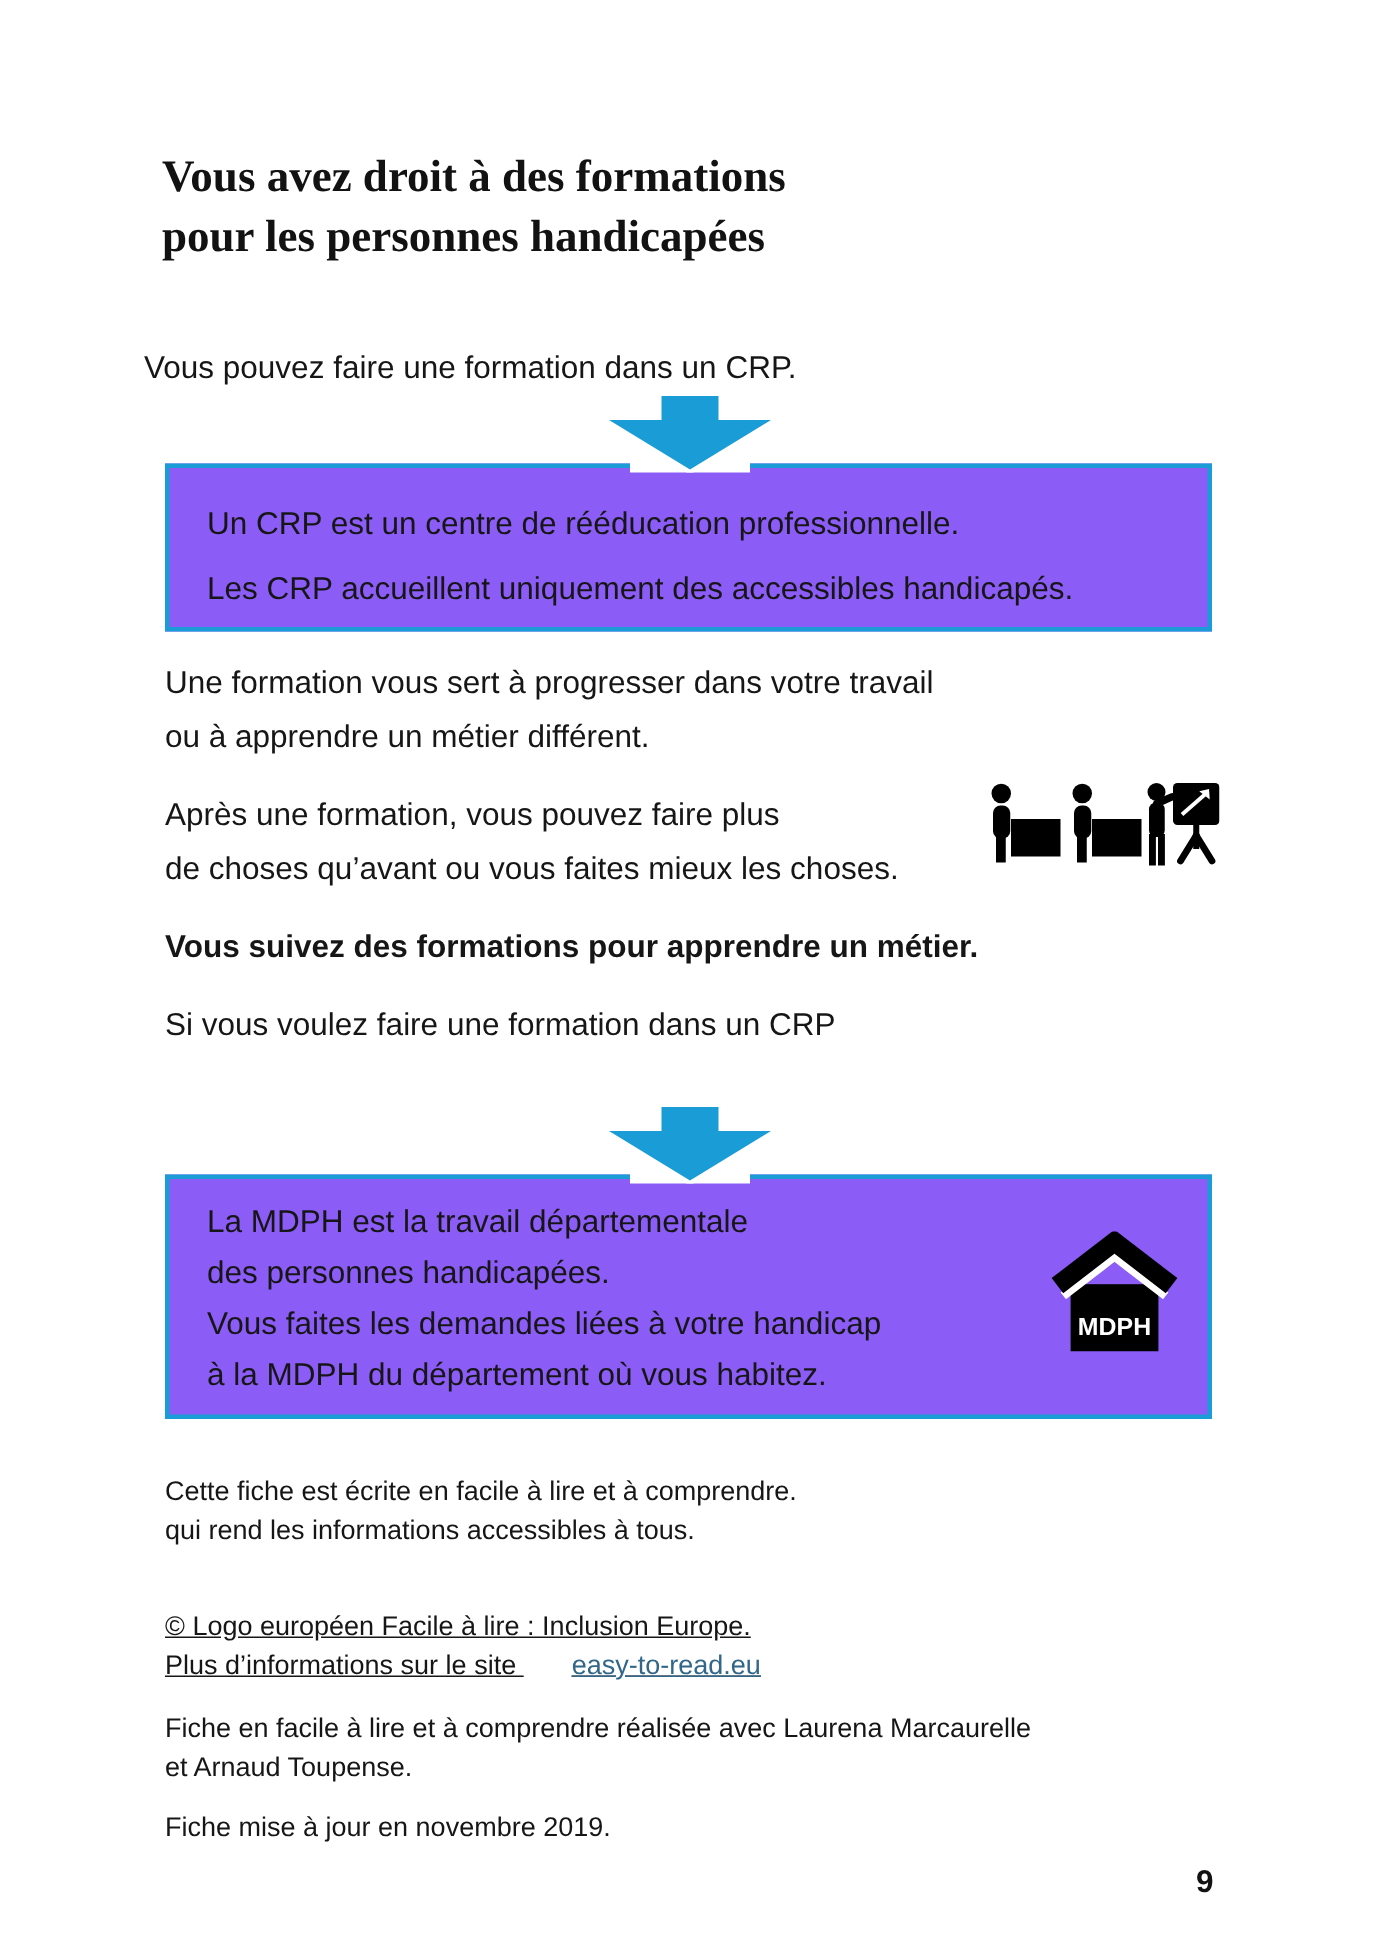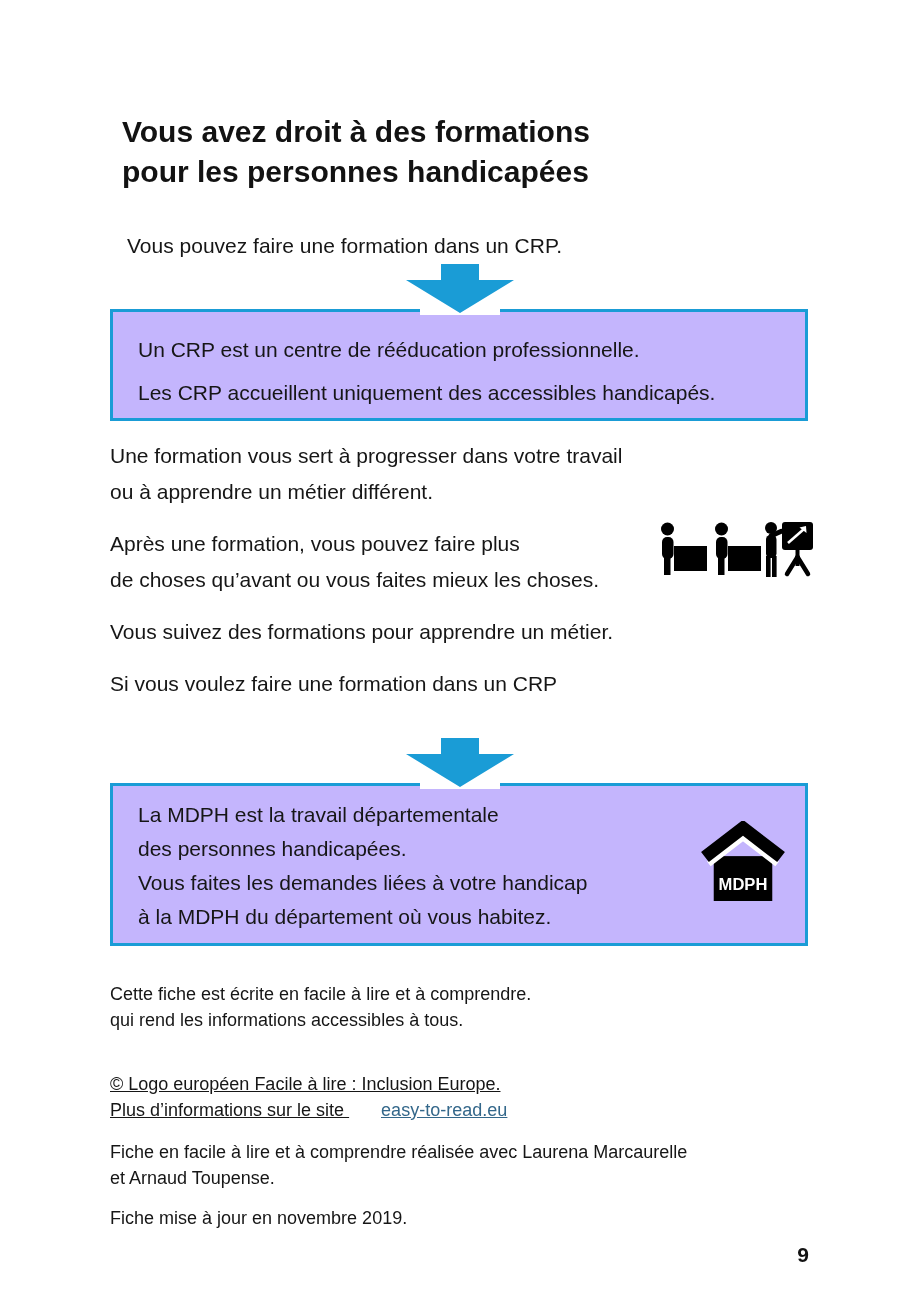--- a/index.html
+++ b/index.html
@@ -24,21 +24,21 @@
 
   .body-text {
     font-size: 21px;
     line-height: 36px;
     color: #161616;
   }
 
   .blue-box {
     box-sizing: border-box;
     border: 3px solid #1a9cd6;
-    background: #c4b5fd;
+    background: #8b5cf6;
     left: 110px;
     width: 698px;
     z-index: 0;
   }
   .box-text { font-size: 21px; color: #161616; }
   .crp-box-text { padding: 16px 12px 0 25px; line-height: 43px; }
   .mdph-box-text { padding: 12px 12px 0 25px; line-height: 34px; }
 
   .border-gap {
     background: #ffffff;
@@ -70,26 +70,26 @@
     font-size: 21px;
     font-weight: bold;
     color: #121212;
   }
 </style>
 </head>
 <body>
 
 <div class="page">
 
-  <h1 class="abs title" style="margin:14px;">
+  <h1 class="abs title" style="margin:0;font-family:Liberation Serif, serif;">
     <span>Vous avez droit à des formations</span><br>
     <span>pour les personnes handicapées</span>
   </h1>
 
-  <div class="abs body-text" style="left:127px; top:228px;">Vous pouvez faire une formation dans un CRP.</div>
+  <div class="abs body-text" style="left:96px; top:228px;">Vous pouvez faire une formation dans un CRP.</div>
 
   <div class="abs border-gap" style="top:305px;"></div>
   <svg class="abs down-arrow icon-block" style="top:263px;" viewBox="0 0 112 52">
     <polygon points="37,1 75,1 75,17 110,17 56,50 2,17 37,17" fill="#1a9cd6" stroke="#ffffff" stroke-width="6" paint-order="stroke" stroke-linejoin="miter"></polygon>
   </svg>
 
   <div class="abs blue-box" style="top:309px; height:112px;">
     <div class="box-text crp-box-text">
       <div>Un CRP est un centre de rééducation professionnelle.</div>
       <div>Les CRP accueillent uniquement des accessibles handicapés.</div>
@@ -128,21 +128,21 @@
       <rect x="124" y="1" width="31" height="28" rx="3"></rect>
       <line x1="139.5" y1="29" x2="139.5" y2="45" stroke="#000" stroke-width="4"></line>
       <line x1="139.5" y1="36" x2="129" y2="53" stroke="#000" stroke-width="4.5" stroke-linecap="round"></line>
       <line x1="139.5" y1="36" x2="150" y2="53" stroke="#000" stroke-width="4.5" stroke-linecap="round"></line>
     </g>
 
     <line x1="130" y1="22" x2="146" y2="8" stroke="#ffffff" stroke-width="2.6"></line>
     <polygon points="148,5 148.5,12 141.5,6.5" fill="#ffffff"></polygon>
   </svg>
 
-  <div class="abs body-text" style="left:110px; top:614px;">Vous suivez des formations pour apprendre un métier.</div>
+  <div class="abs body-text" style="left:110px; top:614px;font-weight:bold;">Vous suivez des formations pour apprendre un métier.</div>
 
   <div class="abs body-text" style="left:110px; top:666px;">
     <div>Si vous voulez faire une formation dans un CRP</div>
   </div>
 
   <div class="abs border-gap" style="top:779px;"></div>
   <svg class="abs down-arrow icon-block" style="top:737px;" viewBox="0 0 112 52">
     <polygon points="37,1 75,1 75,17 110,17 56,50 2,17 37,17" fill="#1a9cd6" stroke="#ffffff" stroke-width="6" paint-order="stroke" stroke-linejoin="miter"></polygon>
   </svg>
 

